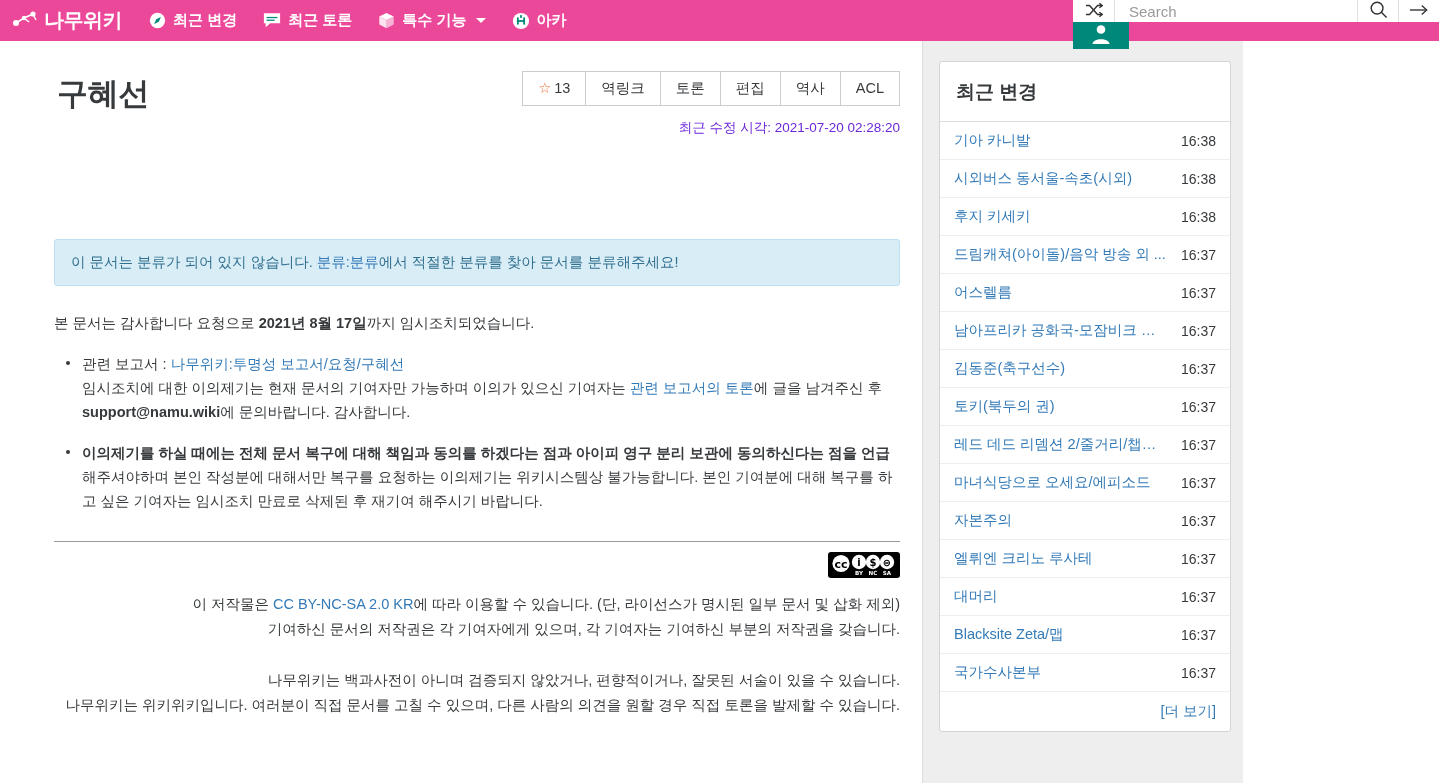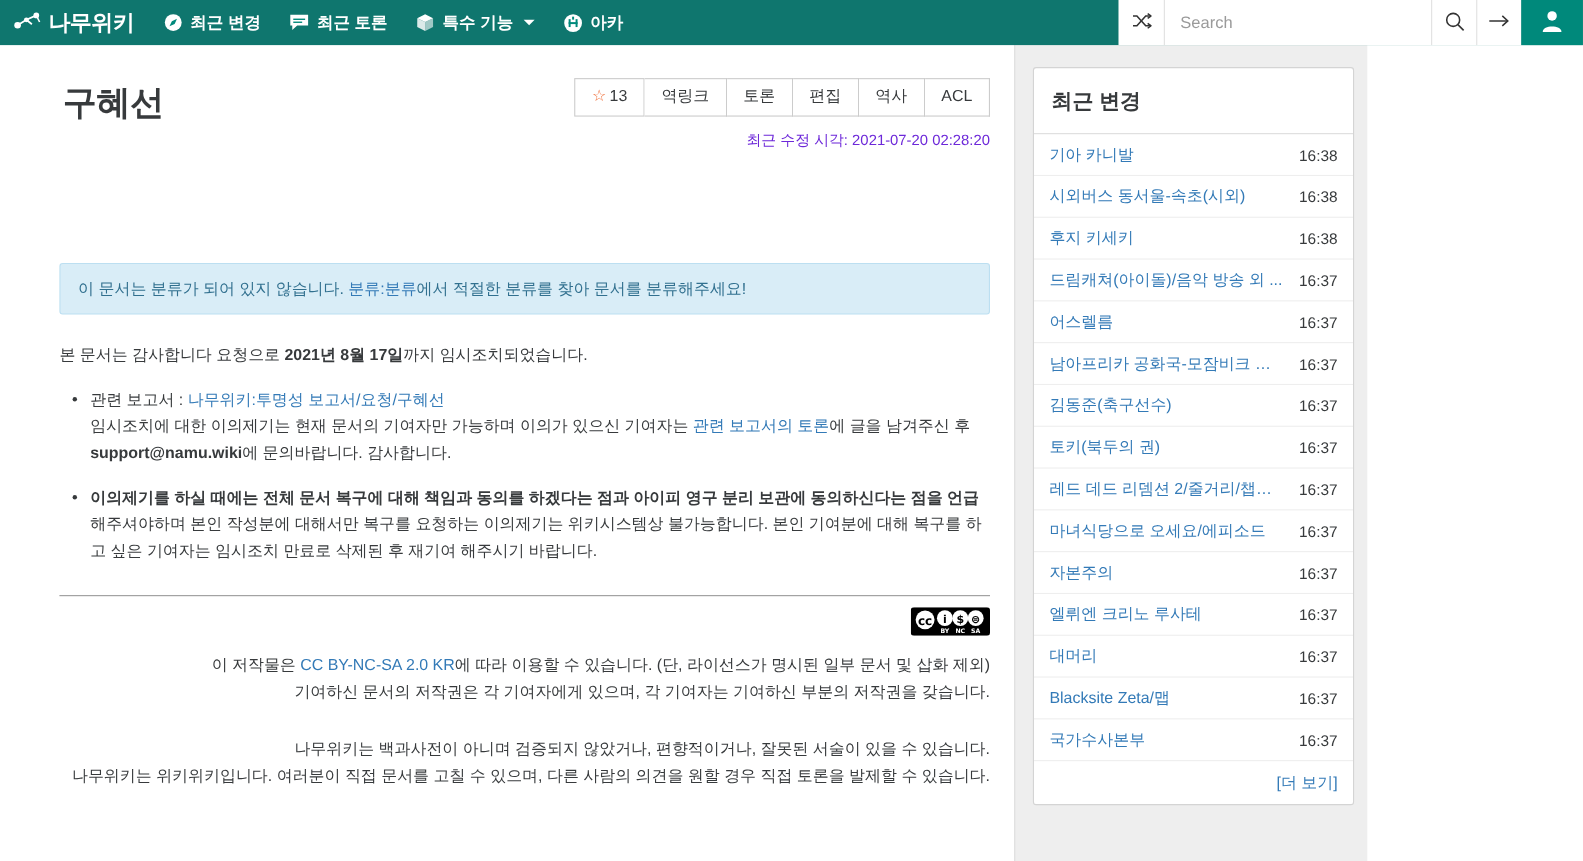--- a/index.html
+++ b/index.html
@@ -9,21 +9,21 @@
     overflow: hidden;
     background: #ffffff;
     font-family: "Liberation Sans", "DejaVu Sans", sans-serif;
     font-size: 14px;
     color: #373a3c;
   }
 
   
   .navbar {
     height: 41px;
-    background: #0f766e;
+    background: #ec4899;
     display: flex;
     align-items: stretch;
     position: relative;
     z-index: 5;
   }
   .brand {
     display: flex; align-items: center;
     padding: 0 14px 0 12px;
     color: #ffffff;
     text-decoration: none;
@@ -47,20 +47,21 @@
     border-left: 5px solid transparent;
     border-right: 5px solid transparent;
     border-top: 5px solid #ffffff;
     margin-left: 2px;
   }
 
   .nav-right {
     margin-left: auto;
     display: flex;
     align-items: stretch;
+    flex-direction: column;
   }
   .search-wrap {
     display: flex;
     align-items: stretch;
     background: #ffffff;
     height: 41px;
   }
   .sq-btn {
     width: 41px;
     display: flex; align-items: center; justify-content: center;

